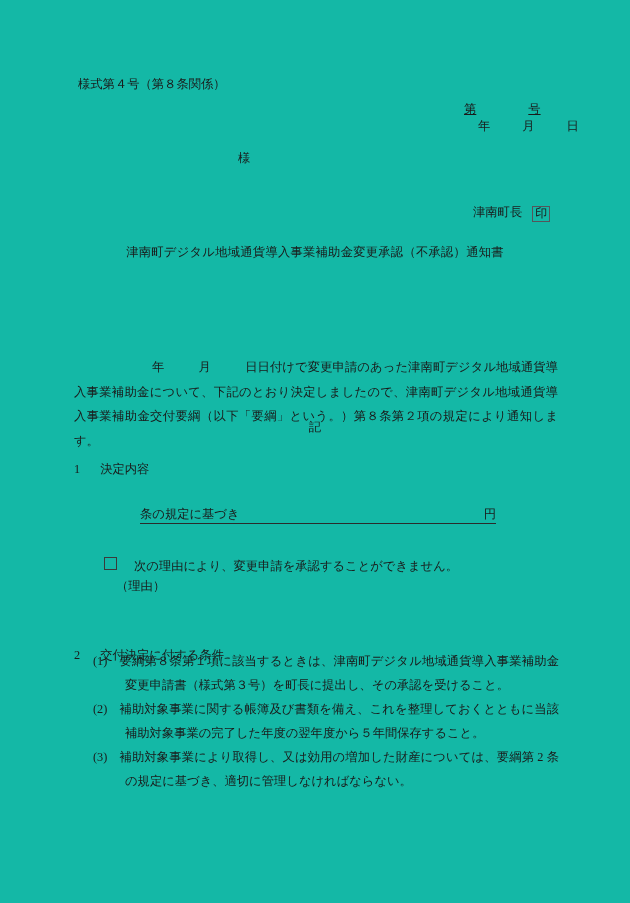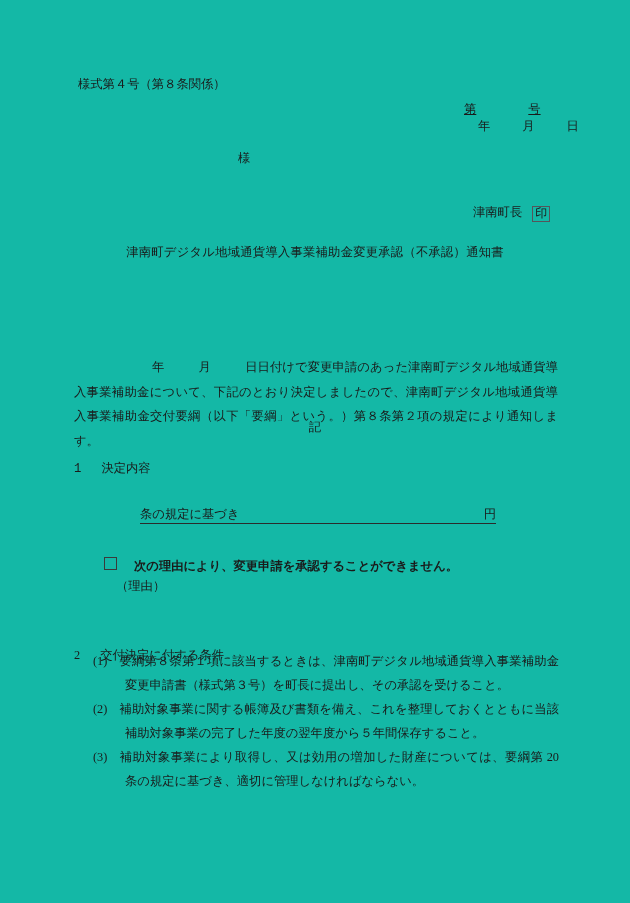--- a/index.html
+++ b/index.html
@@ -63,25 +63,25 @@
     margin-top: 24px;
   }
   .body-block .blank-y { display: inline-block; width: 78px; }
   .body-block .blank-m { display: inline-block; width: 34px; }
   .body-block .blank-d { display: inline-block; width: 34px; }
 
   
   .ki { left: 0; top: 421px; width: 630px; text-align: center; }
 
   
-  .sec1-head { left: 74px;  top: 463px; font-family: Liberation Mono, monospace; }
+  .sec1-head { left: 74px;  top: 463px; }
   .sec1-head .num-gap { display: inline-block; width: 20px; }
 
   .chk-line-1 { left: 104px; top: 488px; }
-  .chk-line-2 { left: 104px; top: 557px; font-weight: bold; }
+  .chk-line-2 { left: 104px; top: 557px; }
   .chk { display: inline-block; width: 11px; height: 11px; border: 1px solid #3a3a3a; vertical-align: 0px; }
   .chk-gap { display: inline-block; width: 17px; }
 
   .amount-line {
     left: 140px; top: 508px;
     width: 356px;
     border-bottom: 1px solid #2b2b2b;
     padding-bottom: 3px;
   }
   .amount-line .amount-label { }
@@ -146,16 +146,16 @@
 
   <div class="cond cond-1">
     <span class="hang"><span>(1)</span><span class="marker-gap"></span><span class="cond-text">要綱第８条第１項に該当するときは、津南町デジタル地域通貨導入事業補助金変更申請書（様式第３号）を町長に提出し、その承認を受けること。</span></span>
   </div>
 
   <div class="cond cond-2">
     <span class="hang"><span>(2)</span><span class="marker-gap"></span><span class="cond-text">補助対象事業に関する帳簿及び書類を備え、これを整理しておくとともに当該補助対象事業の完了した年度の翌年度から５年間保存すること。</span></span>
   </div>
 
   <div class="cond cond-3">
-    <span class="hang"><span>(3)</span><span class="marker-gap"></span><span class="cond-text">補助対象事業により取得し、又は効用の増加した財産については、要綱第 20 条の規定に基づき、適切に管理しなければならない。</span></span>
+    <span class="hang"><span>(3)</span><span class="marker-gap"></span><span class="cond-text">補助対象事業により取得し、又は効用の増加した財産については、要綱第 2 条の規定に基づき、適切に管理しなければならない。</span></span>
   </div>
 
 </div>
 
 </body></html>

